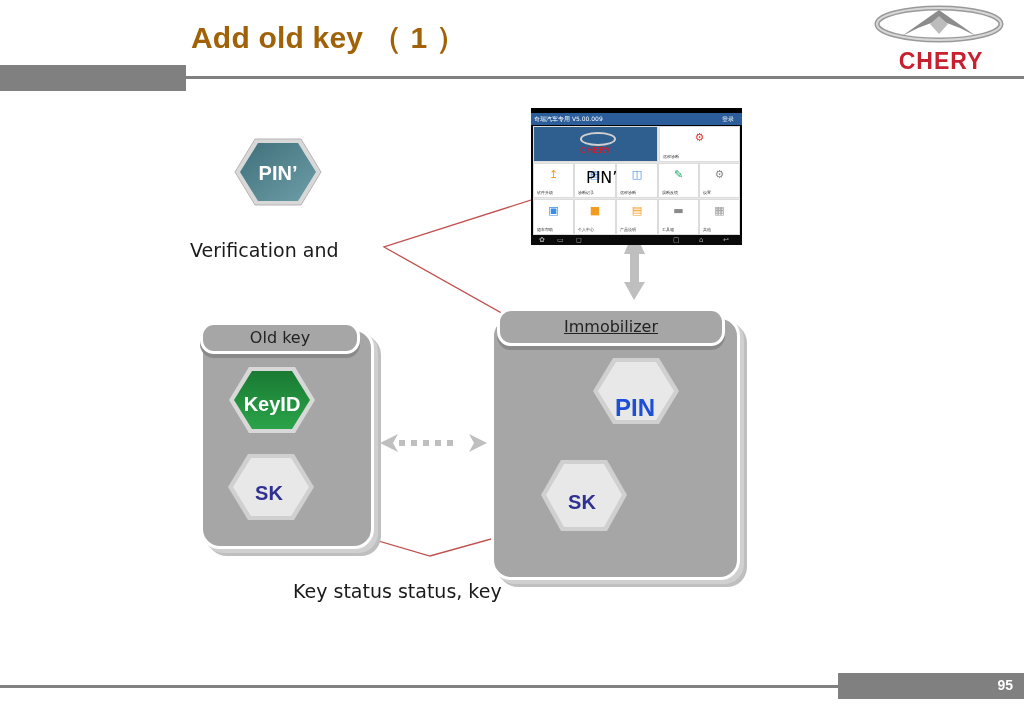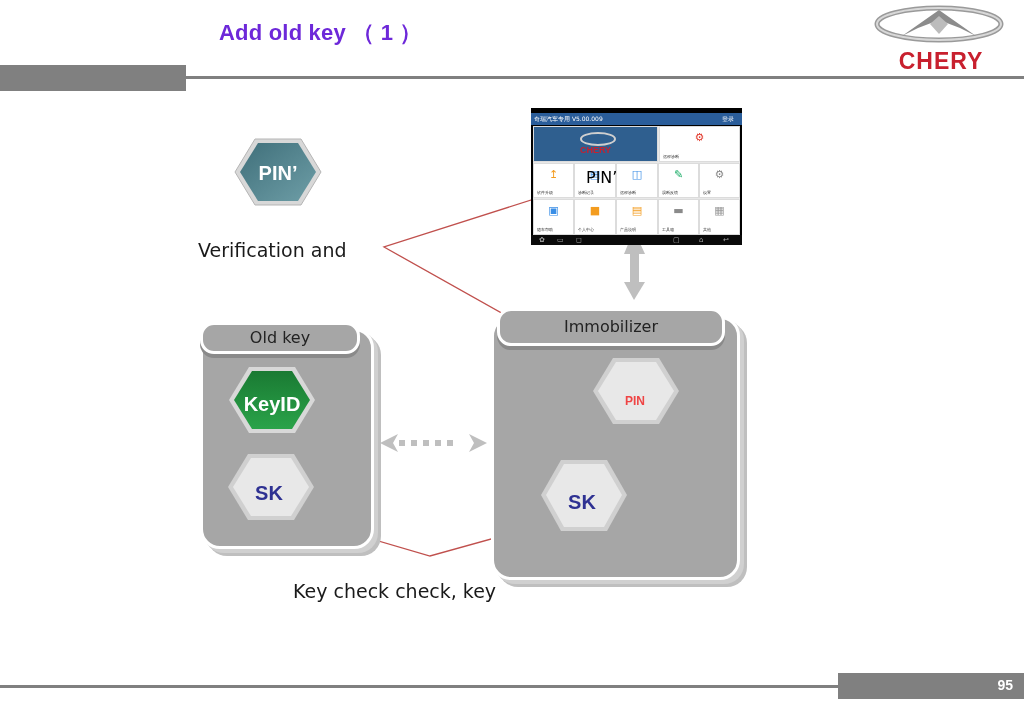--- a/index.html
+++ b/index.html
@@ -1,20 +1,20 @@
 <!DOCTYPE html>
 <html><head>
 <meta charset="utf-8">
 <style>
   html, body { margin:0; padding:0; }
   body { width:1024px; height:709px; position:relative; background:#ffffff; overflow:hidden;
          font-family:"DejaVu Sans", sans-serif; }
   .abs { position:absolute; }
   .title { left:191px; top:18px; font-family:"Liberation Sans", sans-serif; font-weight:bold;
-           font-size:22px; color:#6d28d9; letter-spacing:0.2px; white-space:pre;margin-left:28px; }
+           font-size:30px; color:#a16207; letter-spacing:0.2px; white-space:pre; }
   .hdr-block { left:0; top:65px; width:186px; height:26px; background:#808080; }
   .hdr-line { left:186px; top:76px; width:838px; height:3px; background:#808080; }
   .logo { left:872px; top:4px; width:134px; height:70px; }
   .logo-text { left:878px; top:48px; width:126px; text-align:center; font-family:"Liberation Sans", sans-serif;
                font-weight:bold; font-size:23px; color:#c8202e; letter-spacing:1px; }
   .ftr-line { left:0; top:685px; width:838px; height:3px; background:#808080; }
   .ftr-block { left:838px; top:673px; width:186px; height:26px; background:#808080; }
   .page-num { right:11px; top:677px; font-family:"Liberation Sans", sans-serif; font-size:14px; color:#ffffff; font-weight:bold; }
   .caption { font-family:"DejaVu Sans", sans-serif; font-size:19px; color:#1a1a1a; line-height:36px; }
   .panel { background:#a6a6a6; border:3px solid #ffffff; border-radius:20px;
@@ -74,21 +74,21 @@
     <linearGradient id="tealg" x1="0" y1="0" x2="1" y2="1">
       <stop offset="0" stop-color="#3f6f7a"></stop>
         <stop offset="1" stop-color="#6e9ea7"></stop>
     </linearGradient>
   </defs>
   <polygon points="22,2 68,2 88,35 68,68 22,68 2,35" fill="#d8d8d8" stroke="#b5b5b5" stroke-width="1"></polygon>
   <polygon points="25,6 65,6 83,35 65,64 25,64 7,35" fill="url(#tealg)"></polygon>
 </svg>
 <div class="abs hex-text" style="left:233px;top:162px;width:90px;font-size:20px;color:#ffffff;">PIN’</div>
 
-<div class="abs caption" style="left:190px;top:232px;margin-left:8px;">
+<div class="abs caption" style="left:190px;top:232px;">
   <div>Verification and</div>
 </div>
 
 <div class="abs tablet">
   <div class="tb-head">
     <span style="padding-left:3px;">奇瑞汽车专用 V5.00.009</span>
     <span style="position:absolute;right:8px;">登录</span>
   </div>
   <div class="tb-grid">
     <div class="tile" style="left:0;top:0;width:125px;height:36px;background:#2f5f8f;">
@@ -166,33 +166,33 @@
 </svg>
 <div class="abs hex-text" style="left:227px;top:393px;width:90px;font-size:20px;color:#ffffff;">KeyID</div>
 
 <svg class="abs" style="left:226px;top:452px;width:90px;height:70px;" viewBox="0 0 90 70">
   <polygon points="22,2 68,2 88,35 68,68 22,68 2,35" fill="#d0d0d0"></polygon>
   <polygon points="25,6 65,6 83,35 65,64 25,64 7,35" fill="#e8e8e8"></polygon>
 </svg>
 <div class="abs hex-text" style="left:224px;top:482px;width:90px;font-size:20px;color:#2e3192;">SK</div>
 
 <div class="abs panel" style="left:491px;top:316px;width:243px;height:258px;"></div>
-<div class="abs panel-tab" style="left:497px;top:308px;width:222px;height:32px;line-height:32px;">Immobilizer</div>
+<div class="abs panel-tab" style="left:497px;top:308px;width:222px;height:32px;line-height:32px;text-decoration:underline;">Immobilizer</div>
 
 <svg class="abs" style="left:591px;top:356px;width:90px;height:70px;" viewBox="0 0 90 70">
   <polygon points="22,2 68,2 88,35 68,68 22,68 2,35" fill="#d0d0d0"></polygon>
   <polygon points="25,6 65,6 83,35 65,64 25,64 7,35" fill="#e8e8e8"></polygon>
 </svg>
-<div class="abs hex-text" style="left:590px;top:394px;width:90px;font-size:12px;color:#ef4444;">PIN</div>
+<div class="abs hex-text" style="left:590px;top:394px;width:90px;font-size:24px;color:#1d4ed8;">PIN</div>
 
 <svg class="abs" style="left:539px;top:458px;width:90px;height:75px;" viewBox="0 0 90 75">
   <polygon points="22,2 68,2 88,37 68,73 22,73 2,37" fill="#d0d0d0"></polygon>
   <polygon points="25,6 65,6 83,37 65,69 25,69 7,37" fill="#e8e8e8"></polygon>
 </svg>
 <div class="abs hex-text" style="left:537px;top:491px;width:90px;font-size:20px;color:#2e3192;">SK</div>
 
 <div class="abs caption" style="left:293px;top:573px;">
-  <div>Key check check, key</div>
+  <div>Key status status, key</div>
 </div>
 
 <div class="abs ftr-line"></div>
 <div class="abs ftr-block"></div>
 <div class="abs page-num">95</div>
 
 </body></html>

